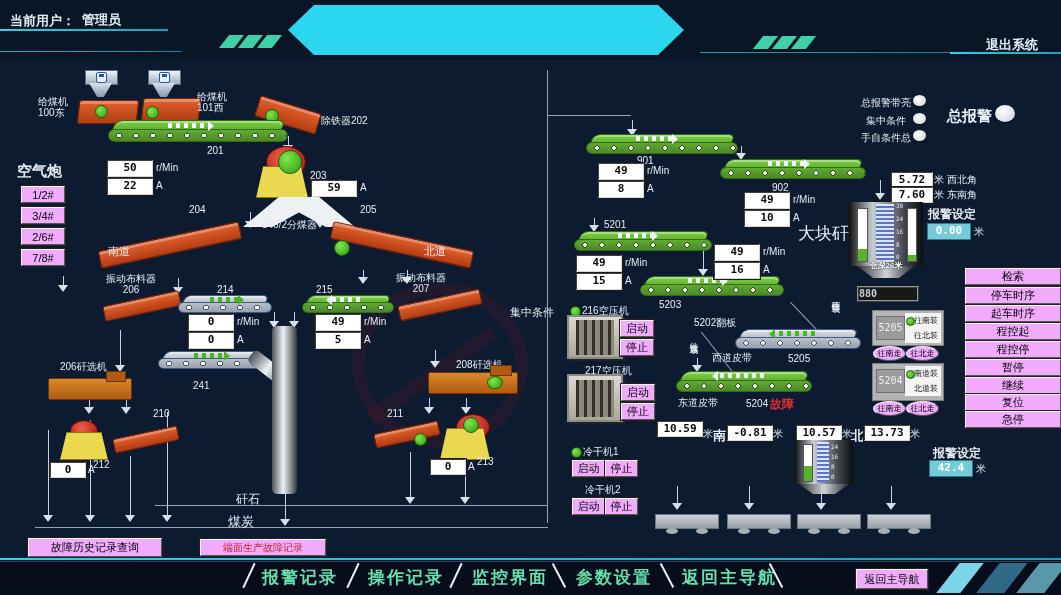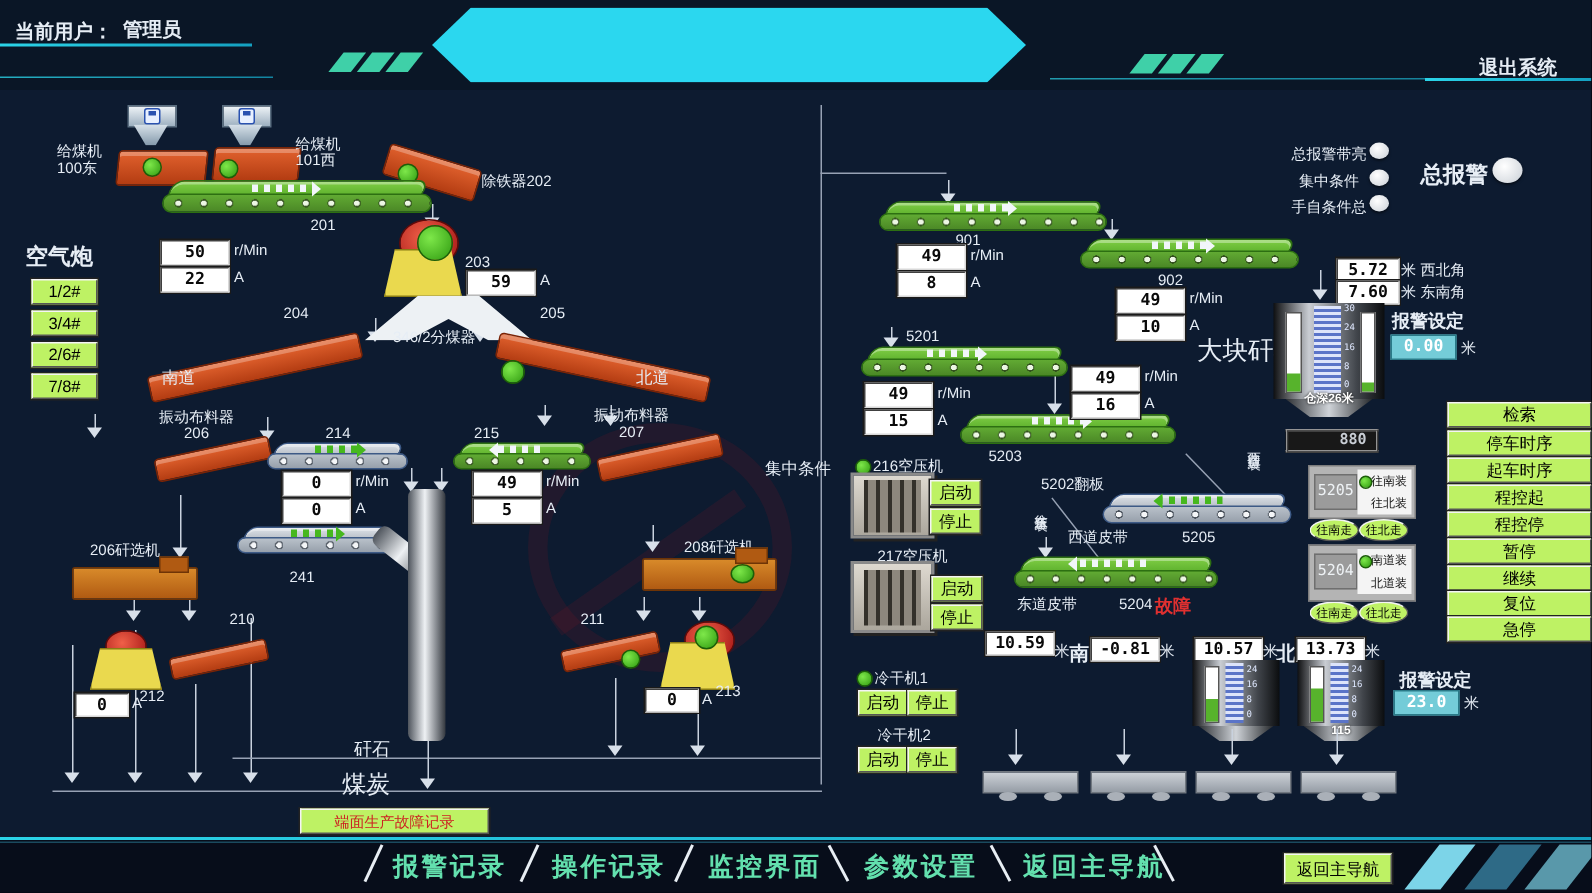--- a/index.html
+++ b/index.html
@@ -2,21 +2,21 @@
 <html><head>
 <meta charset="utf-8">
 <style>
   html,body{margin:0;padding:0;background:#000}
   .stage{position:relative;width:1061px;height:595px;background:#0d1b30;overflow:hidden;font-family:"Liberation Sans",sans-serif}
   .ab{position:absolute}
   .lbl{position:absolute;color:#e6edf5;font:10px "Liberation Sans",sans-serif;white-space:nowrap}
   .b{font-weight:bold}
   .vbox{position:absolute;background:#fff;border:1px solid;border-color:#404040 #d8d8d8 #d8d8d8 #404040;box-shadow:0 0 0 1px #1a1a1a;color:#0a0a0a;font:bold 11px "DejaVu Sans Mono",monospace;text-align:center;line-height:14px}
   .cybox{position:absolute;background:#74ccd8;border:1px solid #2a7a88;color:#fff;font:bold 11px "DejaVu Sans Mono",monospace;text-align:center;line-height:14px}
-  .btn{position:absolute;background:#bef264;border:1px solid;border-color:#f4f4f4 #565656 #565656 #f4f4f4;box-shadow:0 0 0 1px #222;color:#000;font:11px "Liberation Sans",sans-serif;display:flex;align-items:center;justify-content:center;cursor:pointer;white-space:nowrap}
+  .btn{position:absolute;background:#f0abfc;border:1px solid;border-color:#f4f4f4 #565656 #565656 #f4f4f4;box-shadow:0 0 0 1px #222;color:#000;font:11px "Liberation Sans",sans-serif;display:flex;align-items:center;justify-content:center;cursor:pointer;white-space:nowrap}
   .oval{border-radius:50%;font-size:8px;box-shadow:none}
   .dot{position:absolute;background:radial-gradient(circle at 35% 35%,#7ee84a,#2f9a10);border-radius:50%;border:1px solid #1c5e08}
   .ind{position:absolute;background:radial-gradient(circle at 40% 35%,#ffffff,#c9cfd6);border-radius:50%;box-shadow:0 1px 2px rgba(0,0,0,.6)}
   .line{position:absolute;background:#97a2b4}
   .cyan{background:linear-gradient(90deg,#2bd4e8,#14a0c0)}
   .arr{position:absolute;width:11px}
   .arr i{position:absolute;left:5px;top:0;bottom:6px;width:1px;background:#c9d2de}
   .arr::after{content:"";position:absolute;left:0;bottom:0;border:5px solid transparent;border-top:7px solid #d8e0ea;border-bottom:0}
   .conv{position:absolute}
   .conv .body{position:absolute;left:7px;right:7px;top:0;height:55%;background:linear-gradient(#7fce45,#54a826);border:1px solid #2d6f12;border-radius:9px;transform:skewX(-25deg);box-shadow:inset 0 2px 0 rgba(255,255,255,.35)}
@@ -43,21 +43,21 @@
   .tick{position:absolute;color:#dfe8ff;font:6px "DejaVu Sans Mono",monospace}
   .ruler{position:absolute;background:repeating-linear-gradient(180deg,#dde4fa 0 2px,#5a74c8 2px 4px)}
   .lvl{position:absolute;background:#fff;border:1px solid #555}
   .fill{position:absolute;left:0;right:0;bottom:0;background:#57b32c}
   .funnel{position:absolute;background:linear-gradient(90deg,#2c2f33,#cfd3d8,#25282b);clip-path:polygon(0 0,100% 0,72% 100%,28% 100%)}
   .binBody{position:absolute;background:linear-gradient(90deg,#0e0f11,#c9cdd3 32%,#41454b 75%,#0b0d0f)}
   .binLab{position:absolute;color:#fff;font:bold 8px "Liberation Sans",sans-serif;text-align:center;text-shadow:0 0 2px #000;white-space:nowrap}
   .plat{position:absolute;background:linear-gradient(#cdd2d8,#969da6);border:1px solid #70777f}
   .plat::before,.plat::after{content:"";position:absolute;top:100%;width:20%;height:48%;background:#aab0b8;border-radius:50%}
   .plat::before{left:16%}.plat::after{right:16%}
-  .disp{position:absolute;background:#181818;border:2px ridge #949494;color:#c8cdd4;font:bold 10px "DejaVu Sans Mono",monospace;text-align:right;padding-right:6px;line-height:11px}
+  .disp{position:absolute;background:#181818;border:2px ridge #949494;color:#c8cdd4;font:bold 10px "DejaVu Sans Mono",monospace;padding-right:6px;line-height:11px}
   .panelSw{position:absolute;background:#b4b4b4;border:1px solid #7d7d7d}
   .idb{position:absolute;left:3px;top:5px;width:27px;height:22px;background:#9b9b9b;border:1px solid #6f6f6f;color:#eef2f5;font:10px "DejaVu Sans Mono",monospace;text-align:center;line-height:22px}
   .opts{position:absolute;right:2px;top:2px;width:36px;height:30px;background:#f4f4f4;color:#111;font:8px "Liberation Sans",sans-serif}
   .optline{position:relative;height:15px;line-height:15px;padding-left:9px;white-space:nowrap}
   .vtext{position:absolute;writing-mode:vertical-rl;color:#e6edf5;font:9px "Liberation Sans",sans-serif;letter-spacing:1px}
   .slash{position:absolute;transform:skewX(-38deg);background:#3fd0a8}
   .sep{position:absolute;width:2px;height:27px;background:#e8eef4}
   .hex{clip-path:polygon(26px 0,calc(100% - 26px) 0,100% 50%,calc(100% - 26px) 100%,26px 100%,0 50%)}
   .tabTxt{position:absolute;color:#63e0ae;font:bold 17px "Liberation Sans",sans-serif;letter-spacing:2px;cursor:pointer}
   .wm{position:absolute;border:13px solid rgba(150,22,32,.15);border-radius:50%}
@@ -278,22 +278,23 @@
   <div class="vbox" style="left:430px;top:459px;width:34px;height:14px">0</div>
   <div class="lbl" style="left:468px;top:461px">A</div>
 
   <div class="cyl" style="left:246px;top:362px;width:48px;height:15px;transform:rotate(38deg)"></div>
   <div class="cyl" style="left:272px;top:326px;width:25px;height:168px"></div>
   <div class="arr" style="left:280px;top:494px;height:32px">
       <i></i>
     </div>
 
   <div class="lbl" style="left:236px;top:491px;font-size:12px">矸石</div>
-  <div class="lbl" style="left:228px;top:513px;font-size:16px">煤炭</div>
-
+  <div class="lbl" style="left:228px;top:513px;font-size:13px">煤炭</div>
+
+  <div class="btn" style="left:28px;top:538px;width:132px;height:17px">故障历史记录查询</div>
   <div class="btn" style="left:200px;top:539px;width:124px;height:15px;color:#cc2222;font-size:10px">端面生产故障记录</div>
 
   <div class="conv" style="left:584px;top:134px;width:156px;height:20px">
       <div class="body"></div>
       <div class="roll"></div>
       <div class="carrow" style="left:52px;top:2px;width:36px"></div>
     </div>
   <div class="lbl" style="left:637px;top:155px">901</div>
   <div class="vbox" style="left:598px;top:163px;width:44px;height:15px">49</div>
   <div class="lbl" style="left:647px;top:165px">r/Min</div>
@@ -450,52 +451,39 @@
     <div class="lvl" style="left:8px;top:4px;width:8px;height:36px">
         <div class="fill" style="height:15px"></div>
       </div>
     <div class="ruler" style="left:22px;top:2px;width:12px;height:40px"></div>
     <span class="tick" style="left:36px;top:3px">24</span>
       <span class="tick" style="left:36px;top:13px">16</span>
       <span class="tick" style="left:36px;top:23px">8</span>
       <span class="tick" style="left:36px;top:33px">0</span>
     <div class="funnel" style="left:4px;top:44px;width:50px;height:10px"></div>
   </div>
-  <div class="ab" style="left:865px;top:440px;width:58px;height:58px">
-    <div class="binBody" style="left:0;top:0;width:58px;height:44px"></div>
-    <div class="lvl" style="left:8px;top:4px;width:8px;height:36px">
-        <div class="fill" style="height:22px"></div>
-      </div>
-    <div class="ruler" style="left:22px;top:2px;width:12px;height:40px"></div>
-    <span class="tick" style="left:36px;top:3px">24</span>
-      <span class="tick" style="left:36px;top:13px">16</span>
-      <span class="tick" style="left:36px;top:23px">8</span>
-      <span class="tick" style="left:36px;top:33px">0</span>
-    <div class="funnel" style="left:4px;top:44px;width:50px;height:10px"></div>
-    <div class="binLab" style="left:4px;top:42px;width:50px">115</div>
-  </div>
   <div class="arr" style="left:672px;top:486px;height:24px">
       <i></i>
     </div>
   <div class="arr" style="left:744px;top:486px;height:24px">
       <i></i>
     </div>
   <div class="arr" style="left:816px;top:486px;height:24px">
       <i></i>
     </div>
   <div class="arr" style="left:886px;top:486px;height:24px">
       <i></i>
     </div>
   <div class="plat" style="left:655px;top:514px;width:62px;height:13px"></div>
   <div class="plat" style="left:727px;top:514px;width:62px;height:13px"></div>
   <div class="plat" style="left:797px;top:514px;width:62px;height:13px"></div>
   <div class="plat" style="left:867px;top:514px;width:62px;height:13px"></div>
 
   <div class="lbl b" style="left:933px;top:445px;font-size:12px">报警设定</div>
-  <div class="cybox" style="left:929px;top:460px;width:42px;height:15px">23.0</div>
+  <div class="cybox" style="left:929px;top:460px;width:42px;height:15px">42.4</div>
   <div class="lbl" style="left:976px;top:462px">米</div>
 
   <div class="ab" style="left:0;top:558px;width:1061px;height:37px;background:#070d1a"></div>
   <div class="line cyan" style="left:0;top:558px;width:1061px;height:2px"></div>
   <div class="line" style="left:0;top:561px;width:1061px;height:1px;background:#1a4a5e"></div>
   <div class="sep" style="left:248px;top:562px;transform:rotate(25deg)"></div>
   <div class="tabTxt" style="left:262px;top:566px">报警记录</div>
   <div class="sep" style="left:352px;top:562px;transform:rotate(25deg)"></div>
   <div class="tabTxt" style="left:368px;top:566px">操作记录</div>
   <div class="sep" style="left:455px;top:562px;transform:rotate(25deg)"></div>

